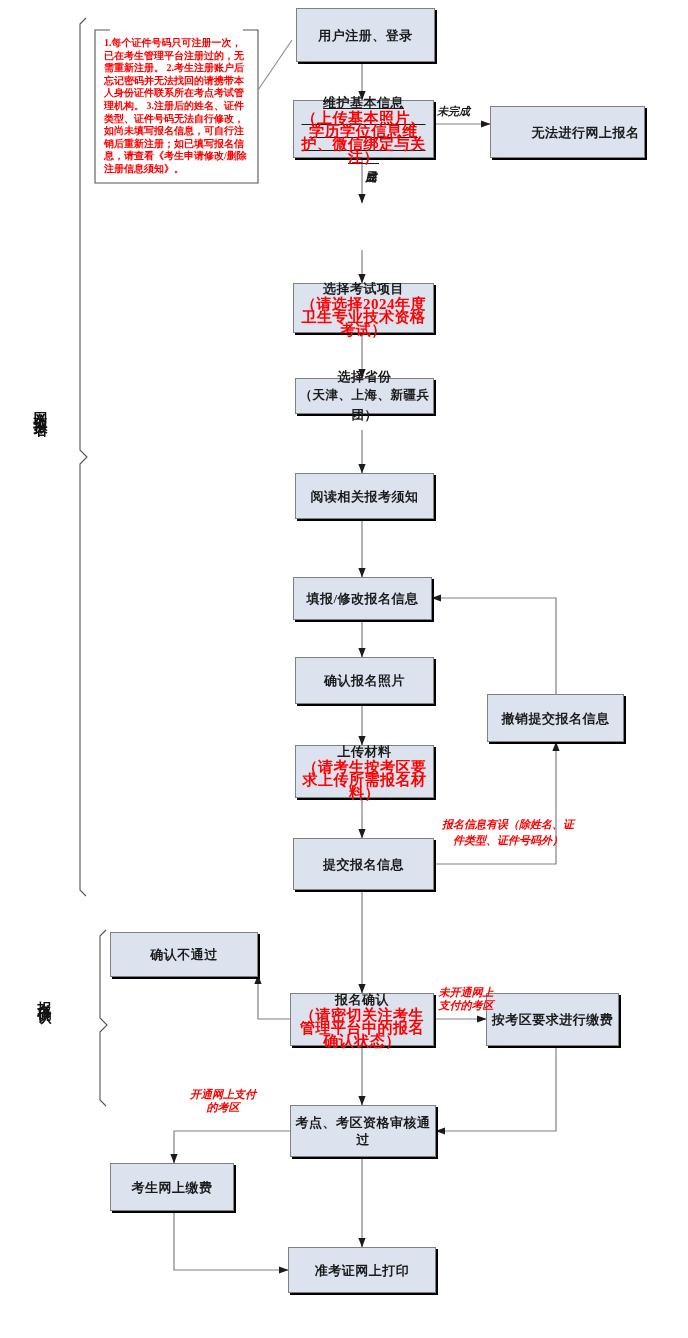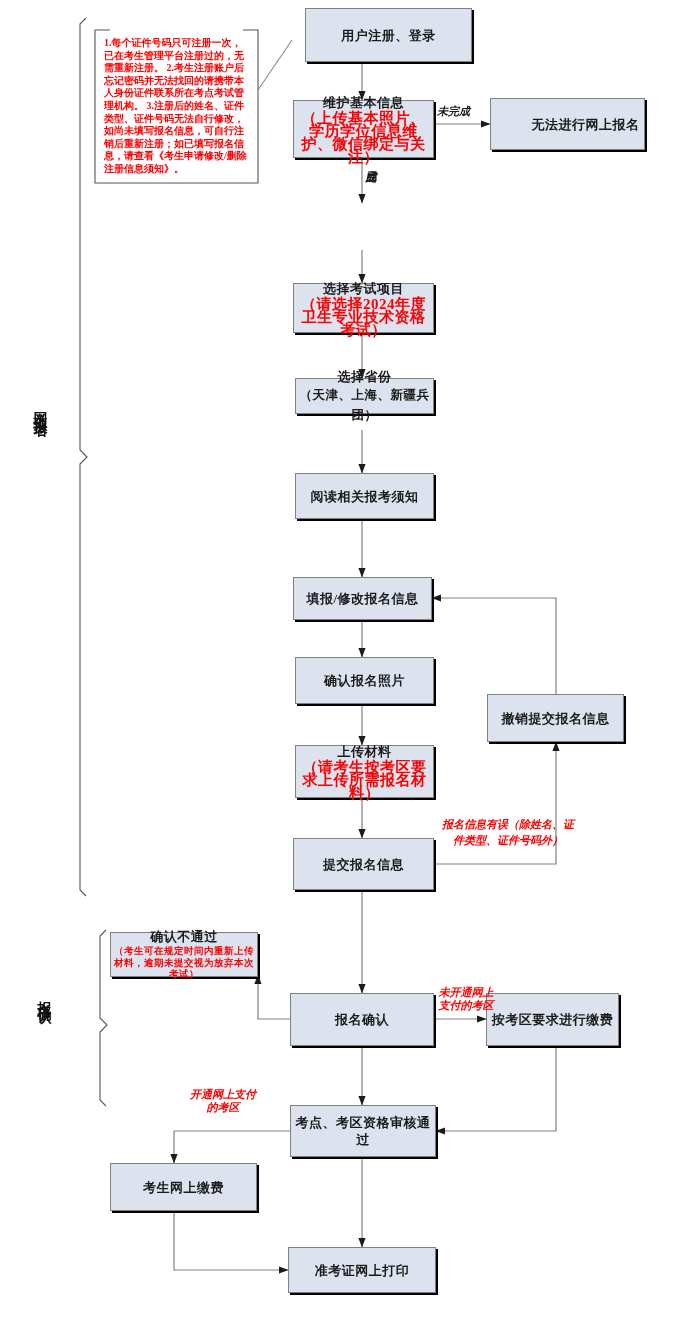--- a/index.html
+++ b/index.html
@@ -121,30 +121,30 @@
       <path d="M258,90 L292,40" stroke="#888"></path>
     </g>
   </svg>
   <div class="notebox" style="left:98px;top:33px;width:158px;height:148px;">1.每个证件号码只可注册一次，已在考生管理平台注册过的，无需重新注册。
 2.考生注册账户后忘记密码并无法找回的请携带本人身份证件联系所在考点考试管理机构。
 3.注册后的姓名、证件类型、证件号码无法自行修改，如尚未填写报名信息，可自行注销后重新注册；如已填写报名信息，请查看《考生申请修改/删除注册信息须知》。</div>
 
   <div class="sectionlabel" style="left:32px;top:400px;">网上预报名</div>
   <div class="sectionlabel" style="left:36px;top:990px;">报名确认</div>
 
-  <div class="node" style="left:305px;top:8px;width:167px;height:54px;">
+  <div class="node" style="left:296px;top:8px;width:139px;height:54px;">
     <div class="title">用户注册、登录</div>
   </div>
 
-  <div class="node" style="left:293px;top:100px;width:141px;height:58px;">
+  <div class="node" style="left:293px;top:100px;width:141px;height:58px;text-decoration:underline;">
     <div class="title">维护基本信息</div>
     <div class="sub">（上传基本照片、学历学位信息维护、微信绑定与关注）</div>
   </div>
 
-  <div class="node" style="left:490px;top:98px;width:155px;height:52px;padding-left:36px;">
+  <div class="node" style="left:490px;top:106px;width:155px;height:52px;padding-left:36px;">
     <div class="title">无法进行网上报名</div>
   </div>
 
 
   <div class="node" style="left:293px;top:283px;width:141px;height:50px;">
     <div class="title">选择考试项目</div>
     <div class="sub">（请选择2024年度卫生专业技术资格考试）</div>
   </div>
 
   <div class="node" style="left:295px;top:378px;width:139px;height:36px;">
@@ -172,36 +172,36 @@
   <div class="node" style="left:487px;top:694px;width:137px;height:48px;">
     <div class="title">撤销提交报名信息</div>
   </div>
 
   <div class="node" style="left:293px;top:838px;width:141px;height:52px;">
     <div class="title">提交报名信息</div>
   </div>
 
   <div class="node" style="left:110px;top:932px;width:148px;height:45px;">
     <div class="title">确认不通过</div>
-    <div class="sub" style="font-size:9.5px;line-height:11.5px;">（考生可在规定时间内重新上传材料，逾期未提交视为放弃本次考试）</div>
   </div>
 
   <div class="node" style="left:290px;top:993px;width:144px;height:53px;">
     <div class="title">报名确认</div>
+    <div class="sub">（请密切关注考生管理平台中的报名确认状态）</div>
   </div>
 
   <div class="node" style="left:486px;top:993px;width:133px;height:53px;">
     <div class="title">按考区要求进行缴费</div>
   </div>
 
   <div class="node" style="left:290px;top:1105px;width:146px;height:52px;">
     <div class="title">考点、考区资格审核通过</div>
   </div>
 
-  <div class="node" style="left:110px;top:1163px;width:147px;height:48px;">
+  <div class="node" style="left:110px;top:1163px;width:124px;height:48px;">
     <div class="title">考生网上缴费</div>
   </div>
 
   <div class="node" style="left:288px;top:1247px;width:148px;height:46px;">
     <div class="title">准考证网上打印</div>
   </div>
 
   <div class="flab" style="left:437px;top:104px;">未完成</div>
 
   <div class="flab vert" style="left:365px;top:162px;">已完成</div>

